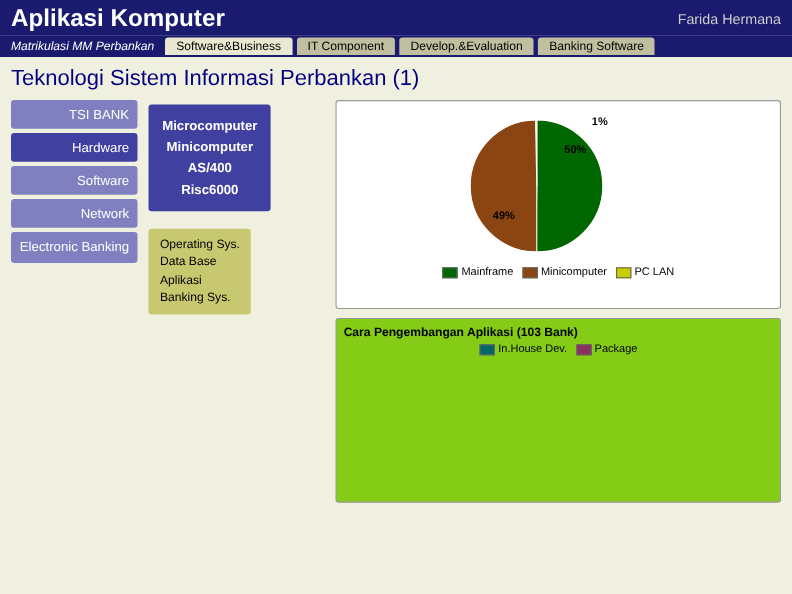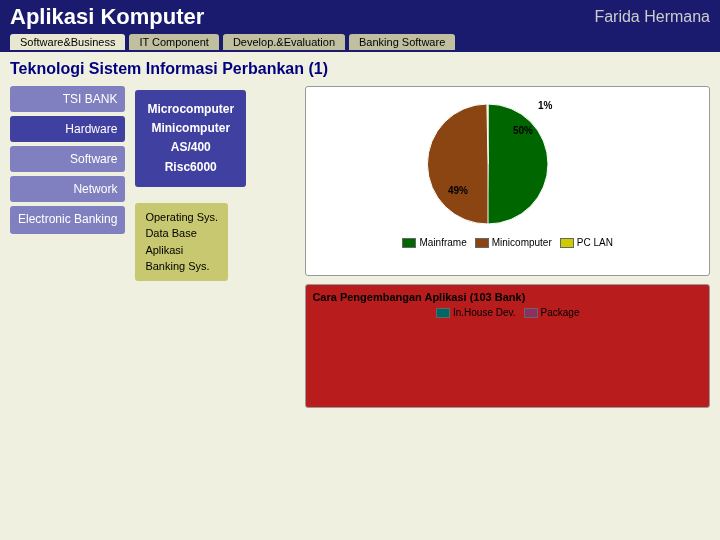--- a/index.html
+++ b/index.html
@@ -19,21 +19,21 @@
       align-items: center;
       justify-content: space-between;
     }
     .header-title {
       color: #fff;
       font-size: 22px;
       font-weight: bold;
     }
     .header-right {
       color: #ccc;
-      font-size: 16px;
+      font-size: 13px;
     }
 
     
     .navbar {
       background: #1a1a6e;
       padding: 2px 10px;
       display: flex;
       align-items: center;
       gap: 4px;
     }
@@ -56,22 +56,22 @@
       background: #e8e8d0;
     }
 
     
     .content {
       background: #f0f0e0;
       padding: 8px 10px;
       min-height: 490px;
     }
     .page-title {
-      font-size: 16px;
-      font-weight: bold;
+      font-size: 20px;
+      font-weight: normal;
       color: #000080;
       margin-bottom: 8px;
     }
 
     
     .main-layout {
       display: flex;
       gap: 10px;
     }
 
@@ -134,26 +134,26 @@
     
     .chart-area-top {
       background: #fff;
       border: 1px solid #999;
       border-radius: 3px;
       padding: 6px;
       position: relative;
       height: 190px;
     }
     .chart-area-bottom {
-      background: #b91c1c;
+      background: #84cc16;
       border: 1px solid #999;
       border-radius: 3px;
       padding: 6px;
       position: relative;
-      height: 124px;
+      height: 168px;
     }
     .chart-subtitle {
       font-size: 11px;
       font-weight: bold;
       color: #000;
       margin-bottom: 4px;
     }
 
     
     .pie-container {
@@ -191,20 +191,21 @@
   </style>
 </head>
 <body>
 
 <div class="header">
   <span class="header-title">Aplikasi Komputer</span>
   <span class="header-right">Farida Hermana</span>
 </div>
 
 <div class="navbar">
+  <span class="navbar-sub">Matrikulasi MM Perbankan</span>
   <div class="nav-tab active">Software&amp;Business</div>
   <div class="nav-tab">IT Component</div>
   <div class="nav-tab">Develop.&amp;Evaluation</div>
   <div class="nav-tab">Banking Software</div>
 </div>
 
 <div class="content">
   <div class="page-title">Teknologi Sistem Informasi Perbankan (1)</div>
 
   <div class="main-layout">

